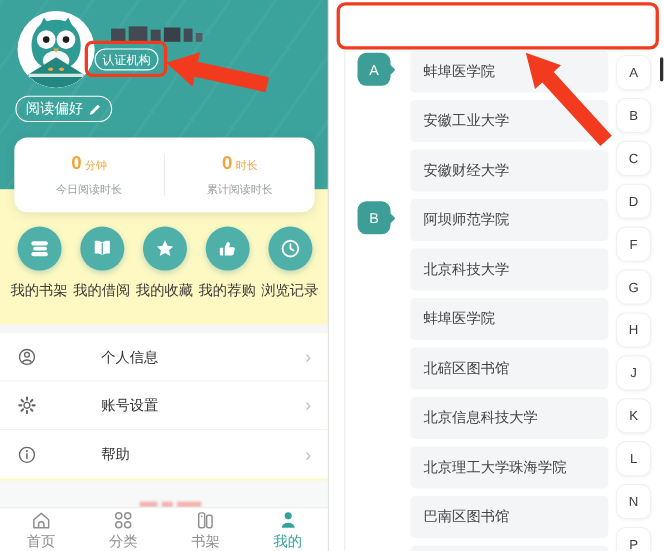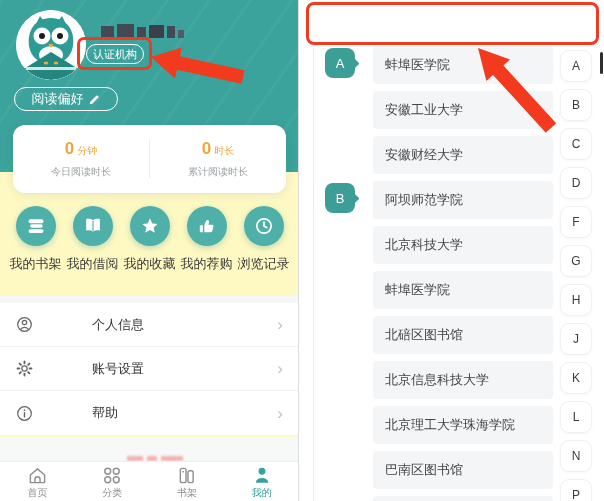--- a/index.html
+++ b/index.html
@@ -10,21 +10,21 @@
   .phone-left{position:absolute;left:0;top:0;width:299px;height:501px;background:#fef9c3;border-right:1px solid #ddd;overflow:hidden;}
   .hdr{position:absolute;left:0;top:0;width:299px;height:172px;background:#3BA39C;
        background-image:repeating-linear-gradient(125deg,rgba(255,255,255,.045) 0 3px,rgba(255,255,255,0) 3px 34px);}
   .avatar{position:absolute;left:16px;top:10px;width:70px;height:70px;border-radius:50%;background:#fff;overflow:hidden;}
   .uname{position:absolute;left:101px;top:24px;display:flex;align-items:flex-end;gap:3px;}
   .uname span{display:block;background:#434a54;}
   .redbox{position:absolute;border:3px solid #F23A1E;border-radius:7px;}
   .certify-box{left:77px;top:37px;width:75px;height:33px;}
   .pill{display:flex;align-items:center;justify-content:center;border:1px solid #fff;color:#fff;background:transparent;}
   .certify{position:absolute;left:86px;top:44px;width:58px;height:20px;border-radius:10px;font-size:11px;}
-  .pref{position:absolute;left:14px;top:87px;width:104px;height:24px;border-radius:13px;font-size:13px;gap:5px;}
+  .pref{position:absolute;left:14px;top:87px;width:88px;height:24px;border-radius:13px;font-size:13px;gap:5px;}
   .ann-arrow{position:absolute;}
   .stats{position:absolute;left:13px;top:125px;width:273px;height:68px;background:#fff;border-radius:12px;
          box-shadow:0 2px 10px rgba(40,60,60,.10);display:flex;align-items:center;}
   .stat{flex:1;text-align:center;}
   .stat .num{font-size:17px;font-weight:bold;color:#F0A63C;}
   .stat .unit{font-size:10px;color:#F0A63C;margin-left:3px;}
   .stat .lbl{font-size:10px;color:#9aa0a3;margin-top:6px;}
   .stats .vdiv{width:1px;height:38px;background:#ececec;}
   .shortcuts{position:absolute;left:0;top:206px;width:299px;display:flex;justify-content:space-between;padding:0 8px;}
   .sc{width:55px;display:flex;flex-direction:column;align-items:center;}
@@ -34,21 +34,21 @@
   .band{position:absolute;left:0;width:299px;background:#f5f6f7;}
   .band1{top:295px;height:8px;}
   .band2{top:437px;height:24px;background:#f7f8f8;}
   .menu{position:absolute;left:0;top:303px;width:299px;}
   .mrow{height:44px;display:flex;align-items:center;padding:0 16px;background:#fff;border-bottom:1px solid #f1f1f1;gap:48px;}
   .mrow:last-child{border-bottom:none;}
   .mrow .lbl{font-size:13px;color:#333;margin-left:11px;}
   .mrow .chev{margin-left:auto;color:#c2c2c2;font-size:17px;line-height:1;}
   .tabbar{position:absolute;left:0;top:461px;width:299px;height:40px;background:#fff;border-top:1px solid #ededed;display:flex;}
   .tab{flex:1;display:flex;flex-direction:column;align-items:center;justify-content:center;padding-top:2px;}
-  .tab .lbl{font-size:10px;color:#8f8f8f;margin-top:1px;}
+  .tab .lbl{font-size:13px;color:#8f8f8f;margin-top:1px;}
   .tab.active .lbl{color:#33A39B;}
   .watermark{position:absolute;left:127px;top:456px;width:62px;height:6px;display:flex;gap:4px;filter:blur(1px);opacity:.45;}
   .watermark i{display:block;height:5px;background:#f0605a;}
 
   
   .phone-right{position:absolute;left:303px;top:0;width:301px;height:501px;background:#fff;overflow:hidden;}
   .search-box{position:absolute;left:12px;top:10px;width:273px;height:30px;background:#f1f2f4;border-radius:15px;
               display:flex;align-items:center;padding:0 12px 0 14px;}
   .search-box input{flex:1;border:none;outline:none;background:transparent;font-size:13px;color:#555;padding:0;}
   .search-box input::placeholder{color:#b3b3b8;}

